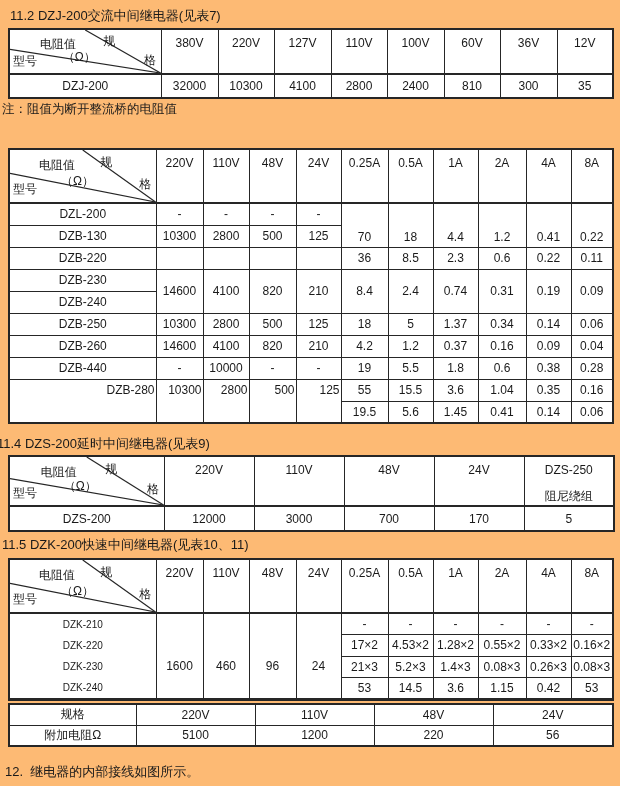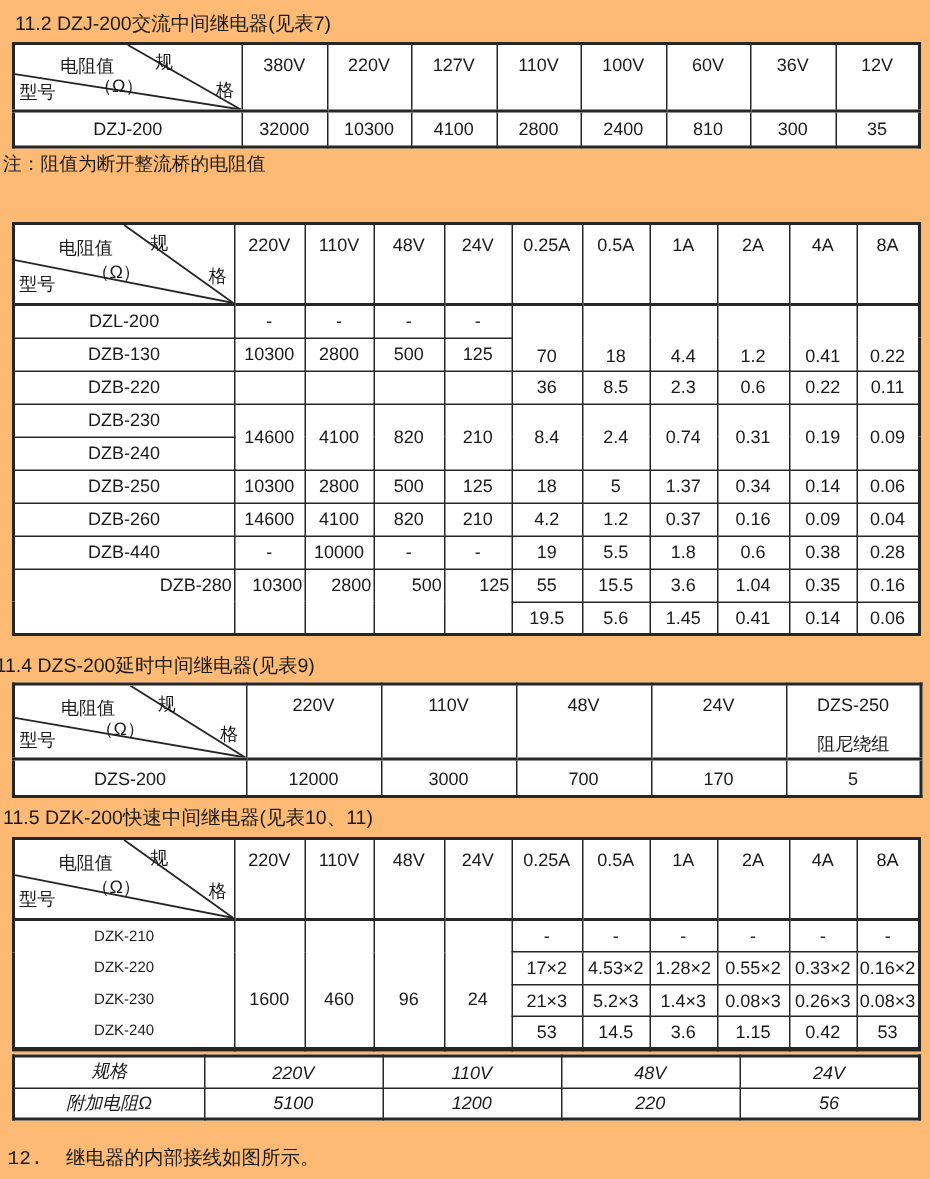--- a/index.html
+++ b/index.html
@@ -41,27 +41,27 @@
   
   #t1 { left:8px; top:28px; }
   #t1 tr.hdr { height:45px; } #t1 tr.dr { height:24px; }
   #t2 { left:8px; top:148px; }
   #t2 tr.hdr { height:54px; } #t2 tr.dr { height:22px; }
   #t3 { left:8px; top:455px; }
   #t3 tr.hdr { height:45px; } #t3 tr.dr { height:25px; }
   #t4 { left:8px; top:558px; border-bottom-width:3px; }
   #t4 tr.hdr { height:54px; } #t4 tr.dr { height:21px; }
   #t5 { left:8px; top:703px; }
-  #t5 tr.dr { height:21px;font-style:italic; }
+  #t5 tr.dr { height:21px; }
   #title1 { left:10px; top:7px; }
   #note1  { left:2px;  top:101px; }
   #title2 { left:2px;  top:125px; }
   #title3 { left:-3px; top:435px; }
   #title4 { left:2px;  top:536px; }
-  #sec12  { left:5px;  top:763px;font-family:Liberation Mono, monospace; }
+  #sec12  { left:5px;  top:763px; }
 </style>
 </head>
 <body>
 
 <div class="page">
 
   <div class="sec-title" id="title1">11.2 DZJ-200交流中间继电器(见表7)</div>
 
   <table class="tbl" id="t1">
     <colgroup>

